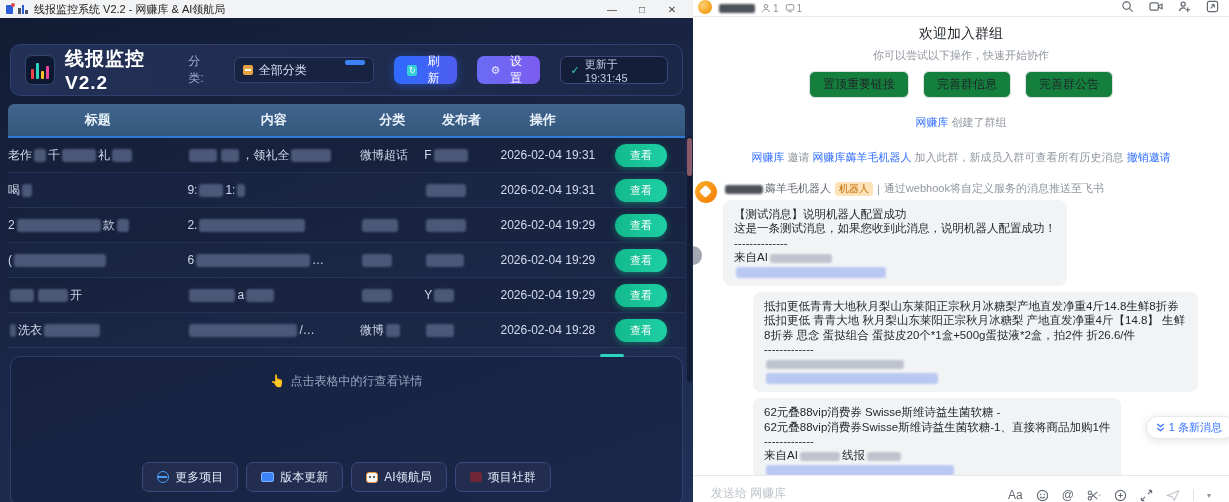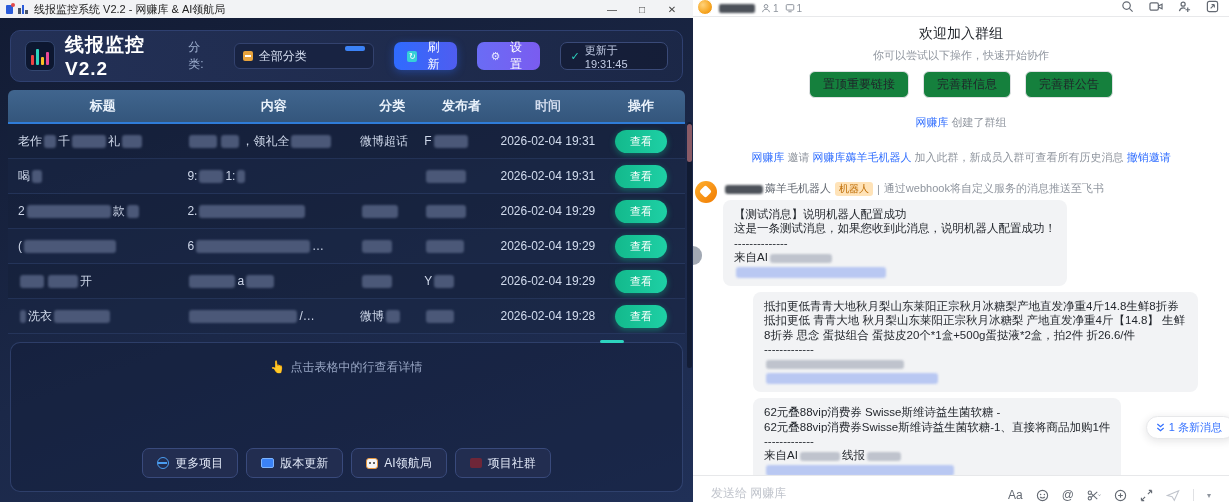--- a/index.html
+++ b/index.html
@@ -13,21 +13,21 @@
   .tb-badge::after { content:""; position:absolute; right:-2px; top:-2px; width:4px; height:4px; border-radius:50%; background:#e14b4b; }
   .tb-chart { width:11px; height:10px; display:flex; align-items:flex-end; gap:1px; }
   .tb-chart i { width:2.5px; background:#4a5568; display:block; }
   .tb-chart i:nth-child(1){height:6px;} .tb-chart i:nth-child(2){height:9px;background:#2b5cd9;} .tb-chart i:nth-child(3){height:4px;}
   .tb-title { font-size:11px; color:#222; }
   .tb-controls { margin-left:auto; display:flex; gap:0; }
   .tb-controls span { width:30px; text-align:center; font-size:10px; color:#444; cursor:default; }
 
   .lw-app { position:relative; height:484px; }
 
-  .hdr-card { margin:12px 10px 8px; height:52px; border:1px solid #2f4070; border-radius:10px;
+  .hdr-card { margin:26px 10px 8px; height:52px; border:1px solid #2f4070; border-radius:10px;
     background:linear-gradient(90deg,rgba(38,52,92,.85),rgba(28,40,72,.85)); display:flex; align-items:center; padding:0 14px; }
   .logo { width:30px; height:30px; border-radius:7px; background:#0d1730; border:1px solid #33466f; display:flex; align-items:flex-end; justify-content:center; gap:2px; padding:5px 5px; }
   .logo i { width:4px; border-radius:1px; display:block; }
   .logo i:nth-child(1){height:10px;background:#ef4444;} .logo i:nth-child(2){height:16px;background:#2dd4bf;} .logo i:nth-child(3){height:8px;background:#fbbf24;} .logo i:nth-child(4){height:13px;background:#ec4899;}
   .app-title { color:#fff; font-size:19px; font-weight:bold; letter-spacing:1px; margin-left:10px; }
   .hdr-controls { margin-left:auto; display:flex; align-items:center; gap:20px; }
   .cat-label { color:#9fb0d0; font-size:12px; }
   .cat-select { position:relative; width:150px; height:26px; background:#182342; border:1px solid #33426e; border-radius:6px; display:flex; align-items:center; gap:6px; padding:0 8px; color:#d9e2f4; font-size:12px; cursor:pointer; }
   .cat-ico { width:10px; height:10px; background:#e8a33d; border-radius:2px; position:relative; flex:none; }
   .cat-ico::after { content:""; position:absolute; left:2px; top:4px; width:6px; height:1.5px; background:#fff; }
@@ -39,21 +39,21 @@
   .gear { font-size:11px; color:#e8e8ff; }
   .upd-pill { height:28px; border:1px solid #3a4a78; border-radius:7px; background:rgba(16,24,46,.6); display:flex; align-items:center; gap:5px; padding:0 10px; color:#c3cde6; font-size:11px; }
   .upd-check { color:#2dd4bf; font-size:11px; }
 
   .tbl { margin:0 8px; border-radius:6px 6px 0 0; overflow:hidden; position:relative; }
   .thead { display:flex; height:34px; background:linear-gradient(180deg,#40658e,#34567c); border-bottom:2px solid #2f7cd8; }
   .th { color:#eaf2fb; font-size:13px; font-weight:bold; display:flex; align-items:center; justify-content:center; }
   .trow { display:flex; height:35px; background:rgba(22,32,58,.55); border-bottom:1px solid rgba(70,95,150,.28); cursor:pointer; }
   .trow:nth-child(even){ background:rgba(26,38,68,.55); }
   .td { display:flex; align-items:center; font-size:12px; color:#cfd8ea; overflow:hidden; white-space:nowrap; }
-  .c-title{width:26.5%; padding-left:10px;} .c-content{width:25.5%;} .c-cat{width:9.5%;} .c-pub{width:11%;} .c-time{width:14.5%; justify-content:center; color:#d2dcee;} .c-act{width:13%; justify-content:center;}
+  .c-title{width:26.5%; } .c-content{width:25.5%;} .c-cat{width:9.5%;} .c-pub{width:11%;} .c-time{width:14.5%; justify-content:center; color:#d2dcee;} .c-act{width:13%; justify-content:center;}
   .view-btn { background:linear-gradient(90deg,#13b98c,#1ed0a5); border:none; border-radius:12px; color:#fff; font-size:11px; padding:4px 15px; cursor:pointer; box-shadow:0 2px 6px rgba(19,185,140,.45); }
 
   .cen { display:inline-block; height:13px; border-radius:3px; vertical-align:middle; margin:0 2px; background:#4b5878; filter:blur(1.2px); flex:none; }
 
   .lw-scroll { position:absolute; right:1px; top:92px; width:5px; height:246px; background:rgba(8,14,28,.5); border-radius:3px; }
   .lw-thumb { position:absolute; top:2px; left:0; width:5px; height:38px; background:#8a5b66; border-radius:3px; }
 
   .hint-panel { position:relative; margin:8px 10px 0; height:150px; border:1px solid rgba(80,105,165,.4); border-radius:10px; background:rgba(18,28,54,.4); }
   .table-dash { position:absolute; top:-3px; right:58px; width:24px; height:3px; background:#2dd4bf; border-radius:2px; }
   .hint { text-align:center; padding-top:16px; font-size:12px; color:#98a6c4; }
@@ -165,21 +165,20 @@
           </div>
         </div>
       </div>
 
       <div class="tbl">
         <div class="thead">
           <div class="th c-title">标题</div>
           <div class="th c-content">内容</div>
           <div class="th c-cat">分类</div>
           <div class="th c-pub">发布者</div>
-          <div class="th c-time">时间</div>
           <div class="th c-act">操作</div>
         </div>
         <div>
             <div class="trow">
               <div class="td c-title">
                 <span class="seg">老作</span>
                 <span class="cen" style="width: 12px;"></span>
                 <span class="seg">千</span>
                 <span class="cen" style="width: 34px;"></span>
                 <span class="seg">礼</span>

